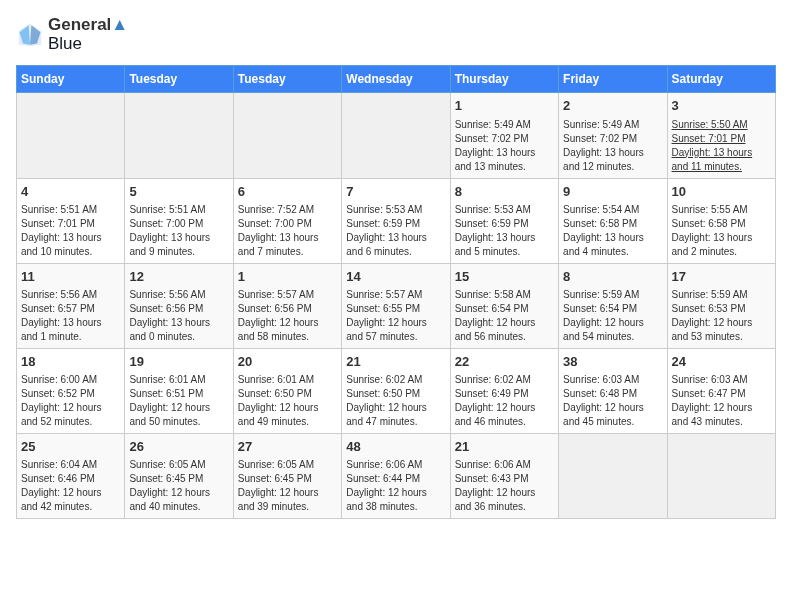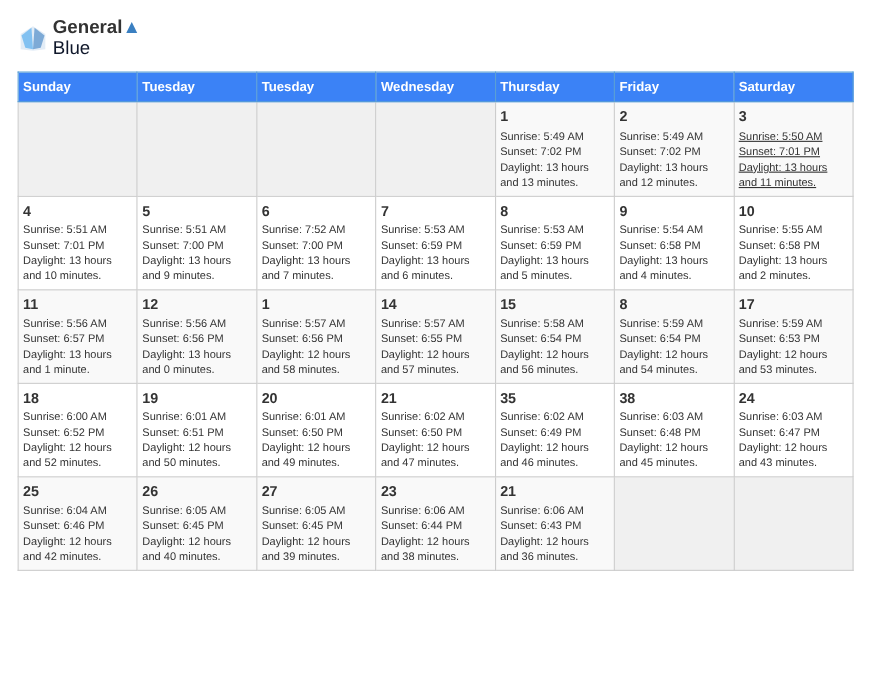--- a/index.html
+++ b/index.html
@@ -269,21 +269,21 @@
 and 49 minutes.</div>
         </td>
         <td>
           <span class="day-num">21</span>
           <div class="day-info" style="white-space: pre-line;">Sunrise: 6:02 AM
 Sunset: 6:50 PM
 Daylight: 12 hours
 and 47 minutes.</div>
         </td>
         <td>
-          <span class="day-num">35</span>
+          <span class="day-num">22</span>
           <div class="day-info" style="white-space: pre-line;">Sunrise: 6:02 AM
 Sunset: 6:49 PM
 Daylight: 12 hours
 and 46 minutes.</div>
         </td>
         <td>
           <span class="day-num">38</span>
           <div class="day-info" style="white-space: pre-line;">Sunrise: 6:03 AM
 Sunset: 6:48 PM
 Daylight: 12 hours
@@ -313,21 +313,21 @@
 and 40 minutes.</div>
         </td>
         <td>
           <span class="day-num">27</span>
           <div class="day-info" style="white-space: pre-line;">Sunrise: 6:05 AM
 Sunset: 6:45 PM
 Daylight: 12 hours
 and 39 minutes.</div>
         </td>
         <td>
-          <span class="day-num">23</span>
+          <span class="day-num">48</span>
           <div class="day-info" style="white-space: pre-line;">Sunrise: 6:06 AM
 Sunset: 6:44 PM
 Daylight: 12 hours
 and 38 minutes.</div>
         </td>
         <td>
           <span class="day-num">21</span>
           <div class="day-info" style="white-space: pre-line;">Sunrise: 6:06 AM
 Sunset: 6:43 PM
 Daylight: 12 hours

